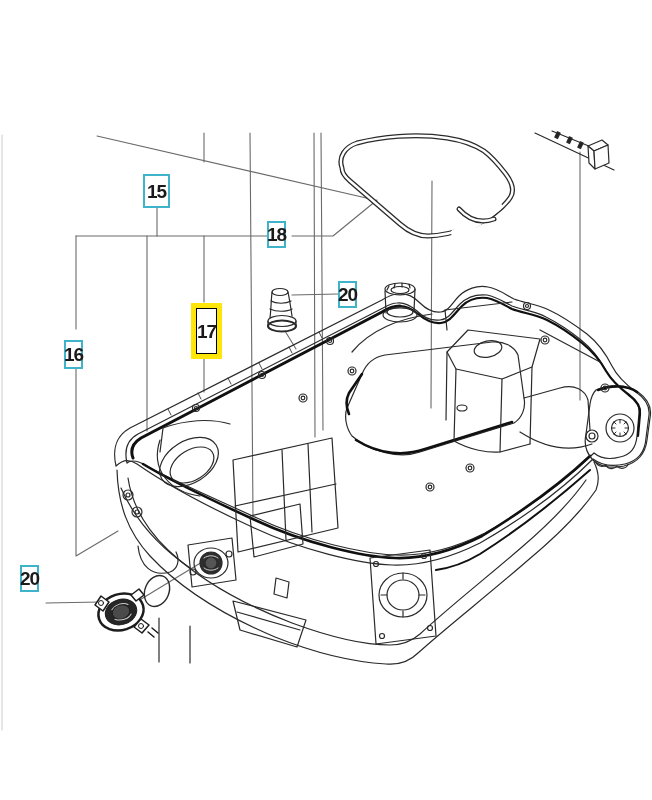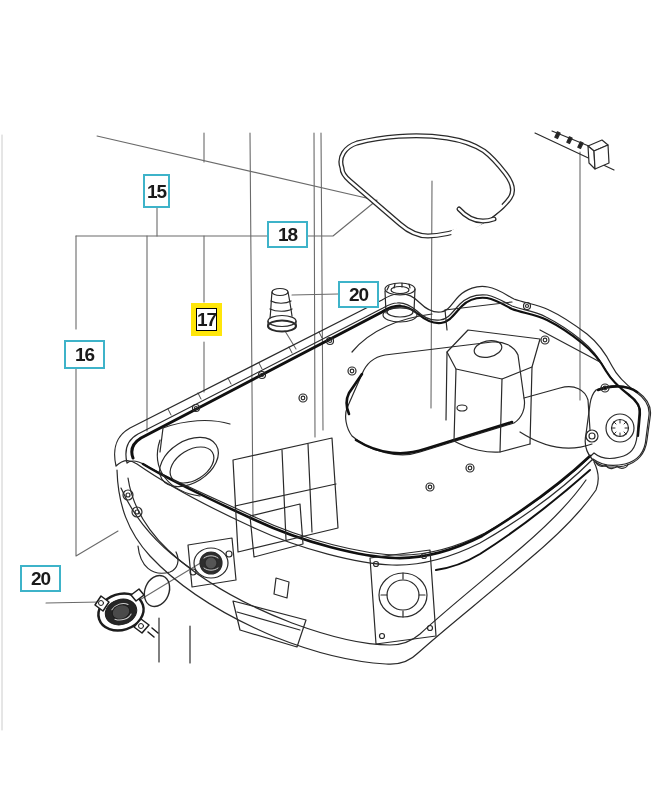--- a/index.html
+++ b/index.html
@@ -11,27 +11,27 @@
   #stage{
     position:relative;width:652px;height:800px;background:#ffffff;
     overflow:hidden;font-family:"Liberation Sans",sans-serif;text-align:center;
   }
   #art{position:absolute;left:0;top:0;}
   .callout{
     position:absolute;box-sizing:border-box;background:#ffffff;
     border:2px solid var(--accent);
     display:flex;align-items:center;justify-content:center;
     font:700 19px/1 "Liberation Sans",sans-serif;color:var(--ink);
-    letter-spacing:-1px;width:41px;height:27px;cursor:pointer;
+    letter-spacing:-1px;width:19px;height:27px;cursor:pointer;
   }
   .callout.tall{width:27px;height:34px;}
   .callout.highlight{
     border:1.5px solid #000000;
     box-shadow:0 0 0 5px var(--highlight);
-    width:21px;height:23px;
+    width:21px;height:46px;
   }
 </style>
 </head>
 <body>
 
 <div id="stage">
 
   <svg id="art" width="652" height="800" viewBox="0 0 652 800" fill="none" stroke-linecap="round" stroke-linejoin="round">
 
     <line x1="2" y1="135" x2="2" y2="730" stroke="#cccccc" stroke-width="1"></line>

